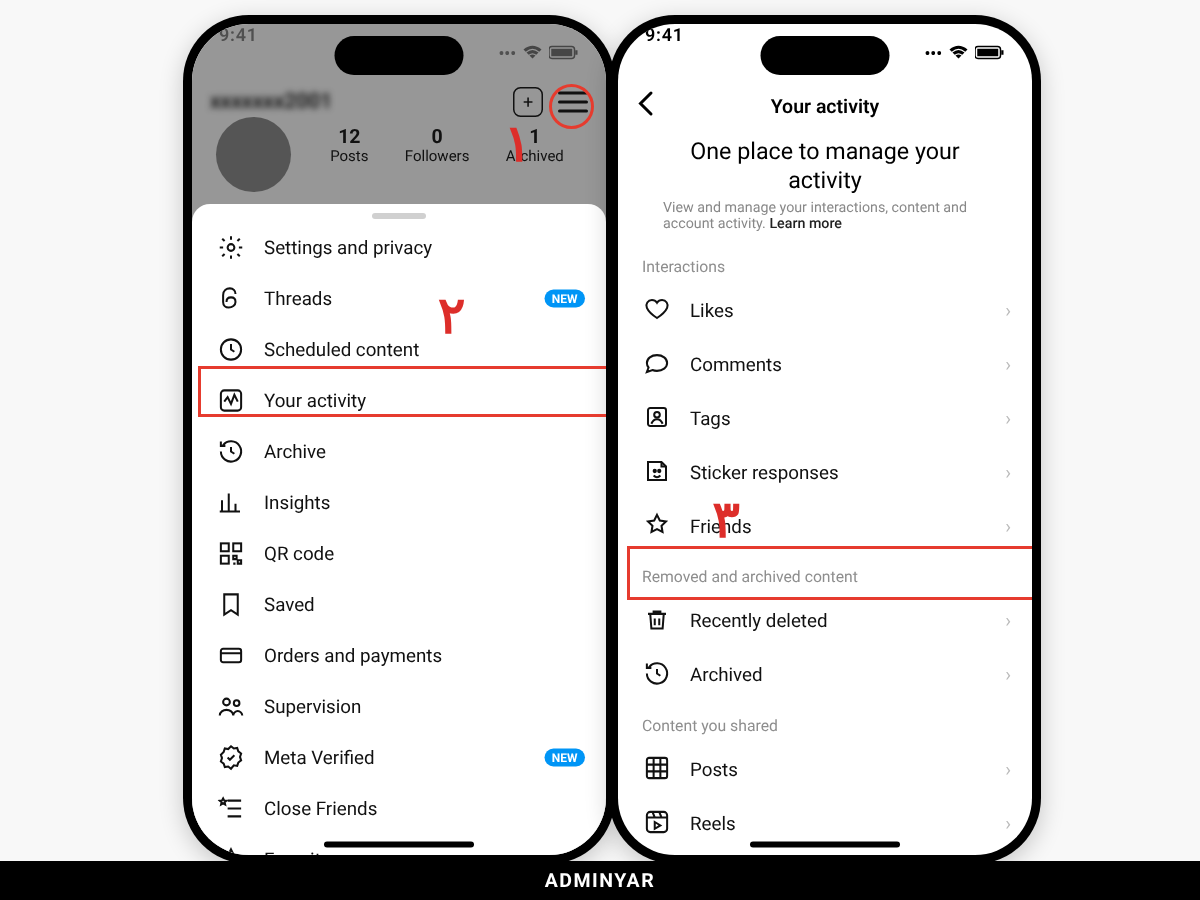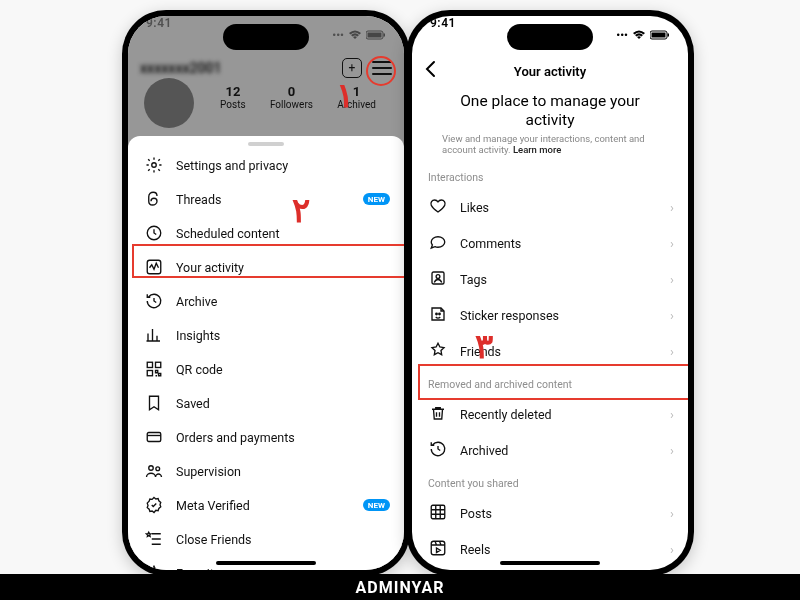--- a/index.html
+++ b/index.html
@@ -39,21 +39,21 @@
 .rsub{font-size:9.5px;color:#888;padding:0 30px 6px}
 .rsub a{color:#222;text-decoration:none;font-weight:500}
 .sect{font-size:10.5px;color:#8e8e8e;padding:10px 16px 4px}
 .rr{display:flex;align-items:flex-end;gap:12px;padding:9px 16px;font-size:12.5px;color:#111;position:relative}
 .rr .ic{width:20px;display:flex;justify-content:center}
 .chev{position:absolute;right:14px;color:#bbb;font-size:13px}
 .homebar{position:absolute;bottom:5px;left:50%;transform:translateX(-50%);width:100px;height:4px;background:#000;border-radius:2px}
 
 .ann{position:absolute;color:#dd2e2a;font-size:34px;font-weight:800;z-index:40;font-family:serif}
 
-.footer{position:absolute;bottom:0;left:0;right:0;height:26px;background:#000;color:#fff;display:flex;align-items:center;justify-content:center;font-size:16px;font-weight:700;letter-spacing:1px}
+.footer{position:absolute;bottom:0;left:0;right:0;height:26px;background:#000;color:#fff;display:flex;align-items:center;justify-content:center;font-size:13px;font-weight:700;letter-spacing:1px}
 svg{display:block}
 </style>
 </head>
 <body>
 
 <div class="canvas">
 
 <div class="phone phone-l">
   <div class="screen dim">
     <div class="island"></div>

